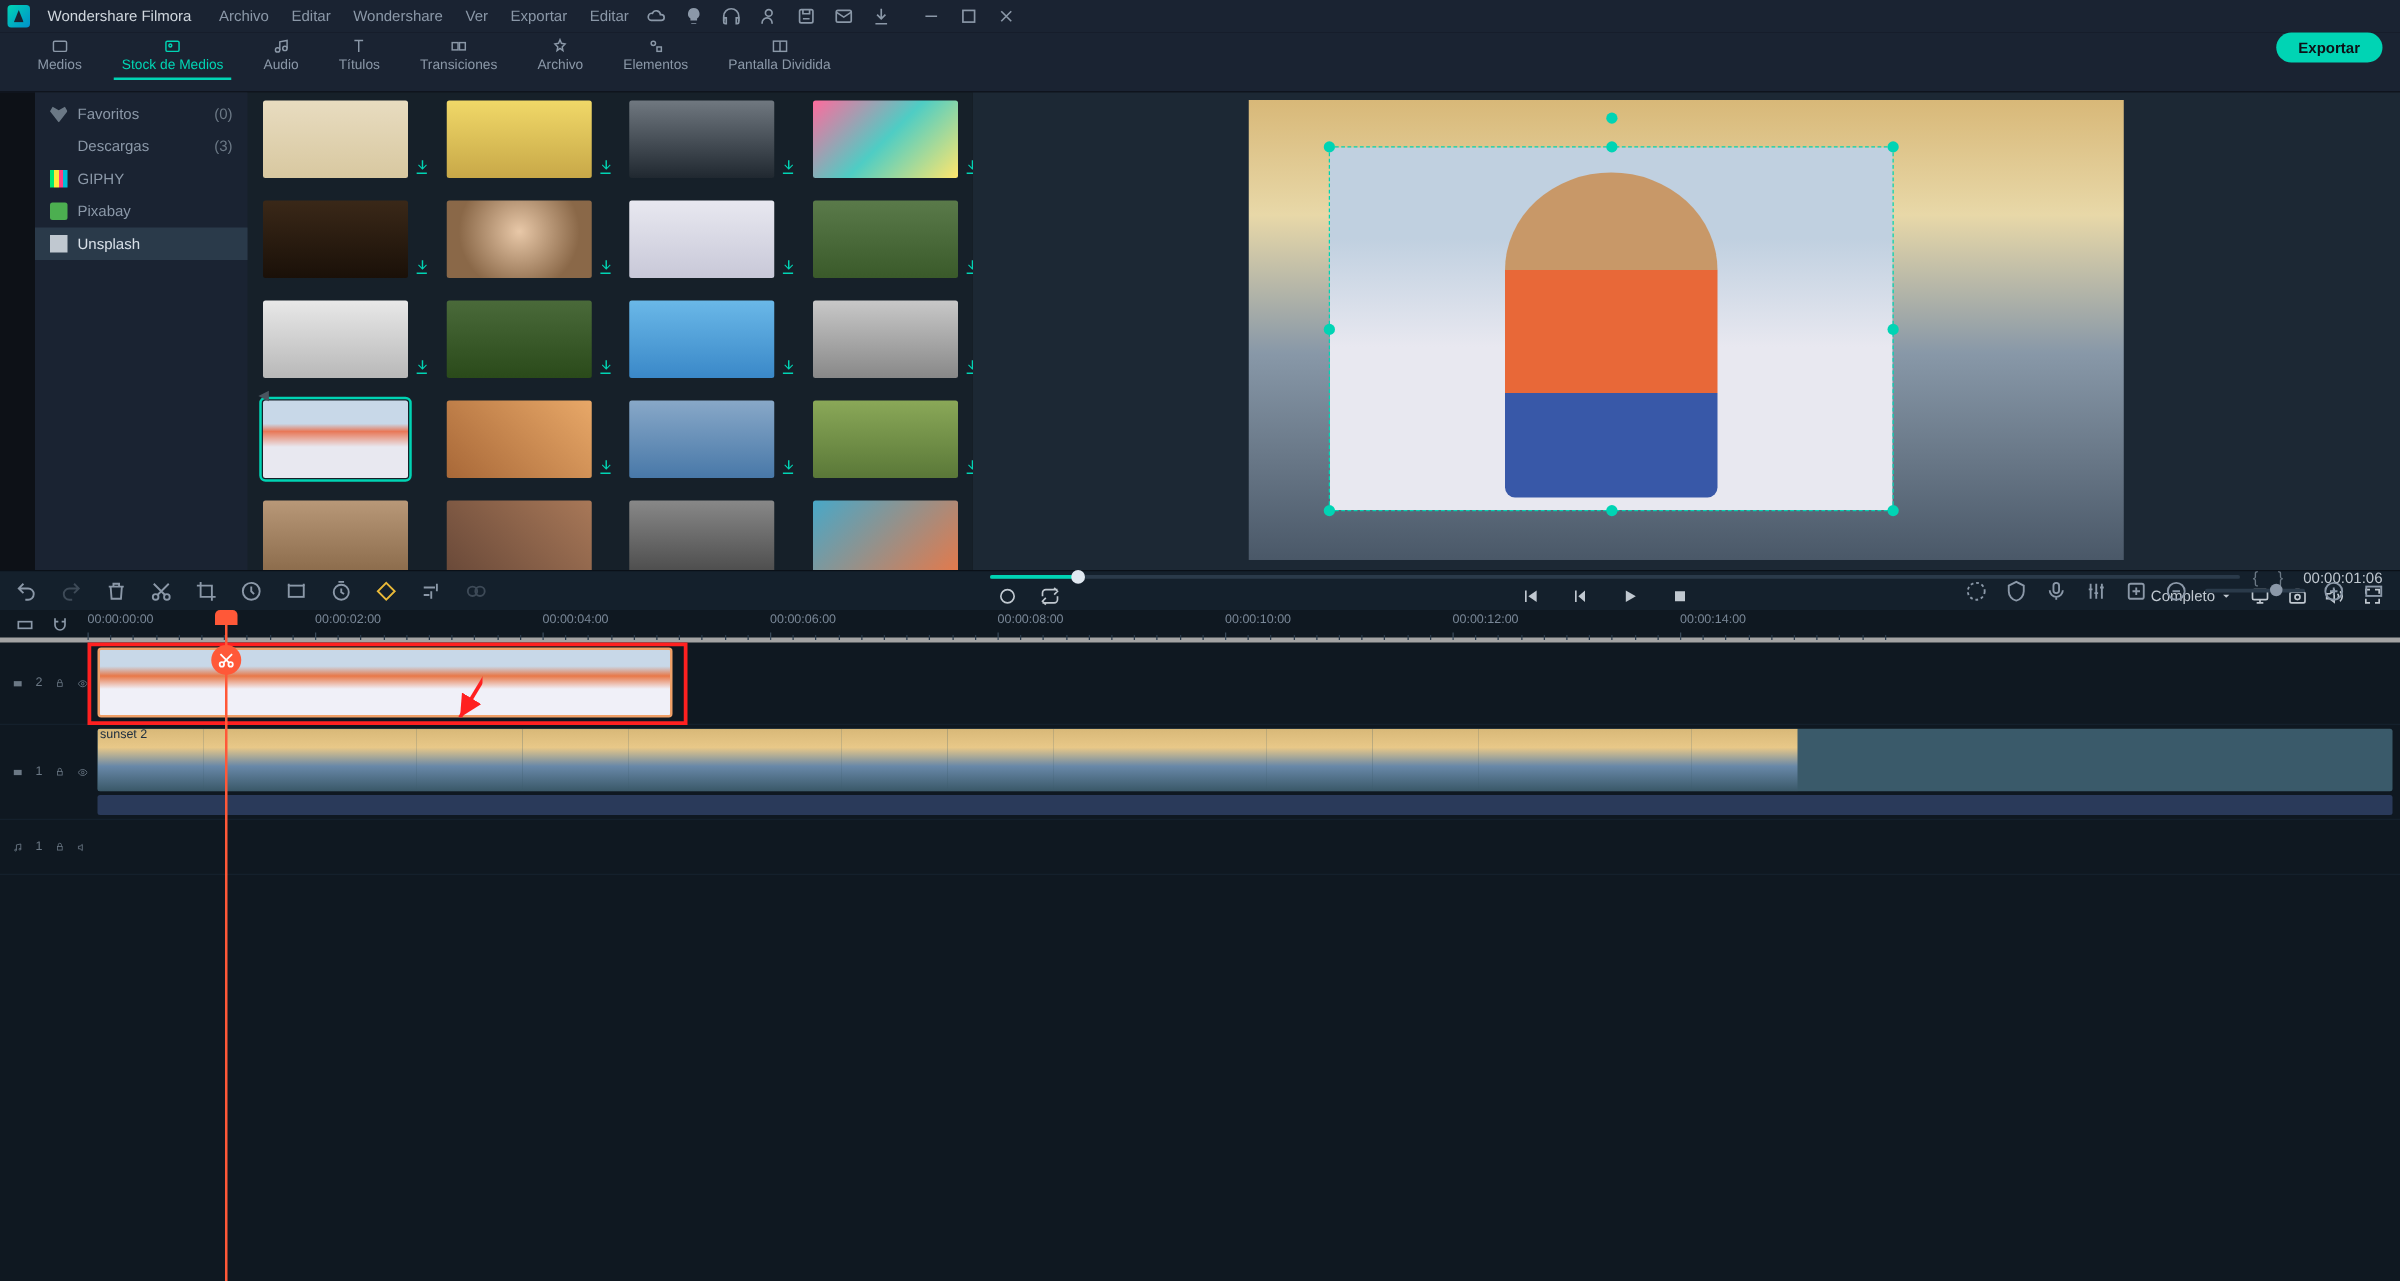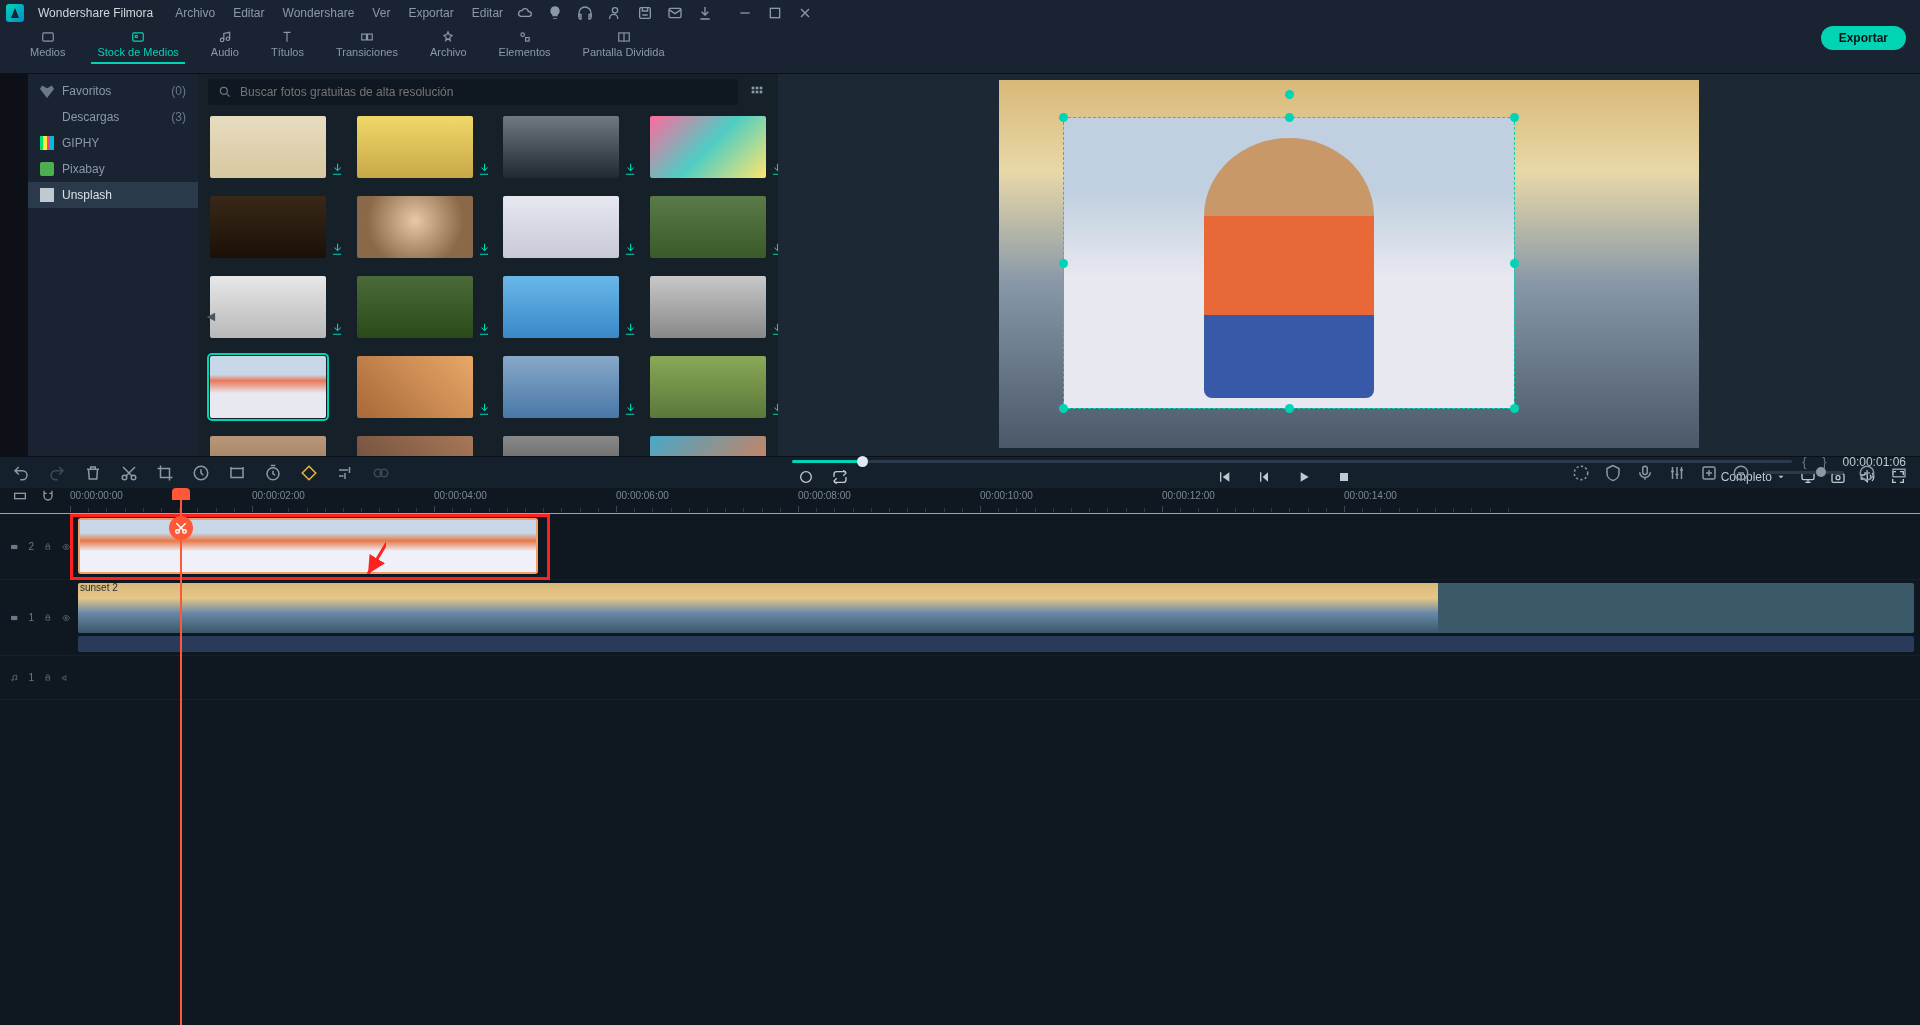--- a/index.html
+++ b/index.html
@@ -100,21 +100,21 @@
 
 .tl-toolbar{height:32px;background:#14202c;display:flex;align-items:center;padding:0 12px;gap:18px;border-top:1px solid #0a1018;}
 .tl-tool{width:18px;height:18px;color:#8b98a8;cursor:pointer;}
 .tl-tool.disabled{opacity:.35;}
 .tl-right{margin-left:auto;display:flex;gap:14px;align-items:center;}
 .zoom-slider{width:80px;height:3px;background:#2a3a4a;position:relative;border-radius:2px;}
 .zoom-slider::after{content:"";position:absolute;right:18px;top:-4px;width:10px;height:10px;background:#8b98a8;border-radius:50%;}
 
 
 .timeline{flex:1;background:#0f1821;position:relative;overflow:hidden;height:537px;}
-.ruler-row{height:26px;display:flex;align-items:flex-start;border-bottom:1px solid #a3a3a3;}
+.ruler-row{height:26px;display:flex;align-items:flex-end;border-bottom:4px solid #a3a3a3;}
 .ruler-ctrl{width:70px;display:flex;gap:10px;padding-left:12px;}
 .ruler{flex:1;position:relative;height:100%;}
 .ruler-mark{position:absolute;top:2px;font-size:10px;color:#7a8898;font-variant-numeric:tabular-nums;}
 .ruler-mark::after{content:"";position:absolute;left:0;top:16px;width:1px;height:6px;background:#3a4a5a;}
 .tick{position:absolute;top:20px;width:1px;height:4px;background:#2a3a4a;}
 
 .track{display:flex;min-height:44px;border-bottom:1px solid #14202c;}
 .track-head{width:70px;display:flex;align-items:center;gap:10px;padding-left:10px;color:#6b7885;font-size:10px;}
 .track-body{flex:1;position:relative;}
 
@@ -285,39 +285,20 @@
       <div class="side-item">
           <span class="side-ico ico-pixabay"></span>
           <span>Pixabay</span>
         </div>
       <div class="side-item selected">
           <span class="side-ico ico-unsplash"></span>
           <span>Unsplash</span>
         </div>
     </div>
     <div class="media-area">
-      <div class="search-row">
-        <div class="search-box">
-          <svg width="14" height="14" viewBox="0 0 24 24" fill="none" stroke="#6b7885" stroke-width="2">
-              <circle cx="10" cy="10" r="6"></circle>
-              <path d="m20 20-5-5"></path>
-            </svg>
-          <input placeholder="Buscar fotos gratuitas de alta resolución" style="">
-        </div>
-        <div class="grid-toggle">
-            <svg viewBox="0 0 24 24" width="16" height="16" fill="currentColor">
-              <rect x="4" y="4" width="4" height="4"></rect>
-              <rect x="10" y="4" width="4" height="4"></rect>
-              <rect x="16" y="4" width="4" height="4"></rect>
-              <rect x="4" y="10" width="4" height="4"></rect>
-              <rect x="10" y="10" width="4" height="4"></rect>
-              <rect x="16" y="10" width="4" height="4"></rect>
-            </svg>
-          </div>
-      </div>
       <div class="thumbs">
         <div class="thumb t1">
             <span class="dl">
               <svg viewBox="0 0 24 24" fill="currentColor">
                 <path d="M12 3v10l-4-4-1 1 6 6 6-6-1-1-4 4V3zM5 20h14v2H5z"></path>
               </svg>
             </span>
           </div>
         <div class="thumb t2">
             <span class="dl">

